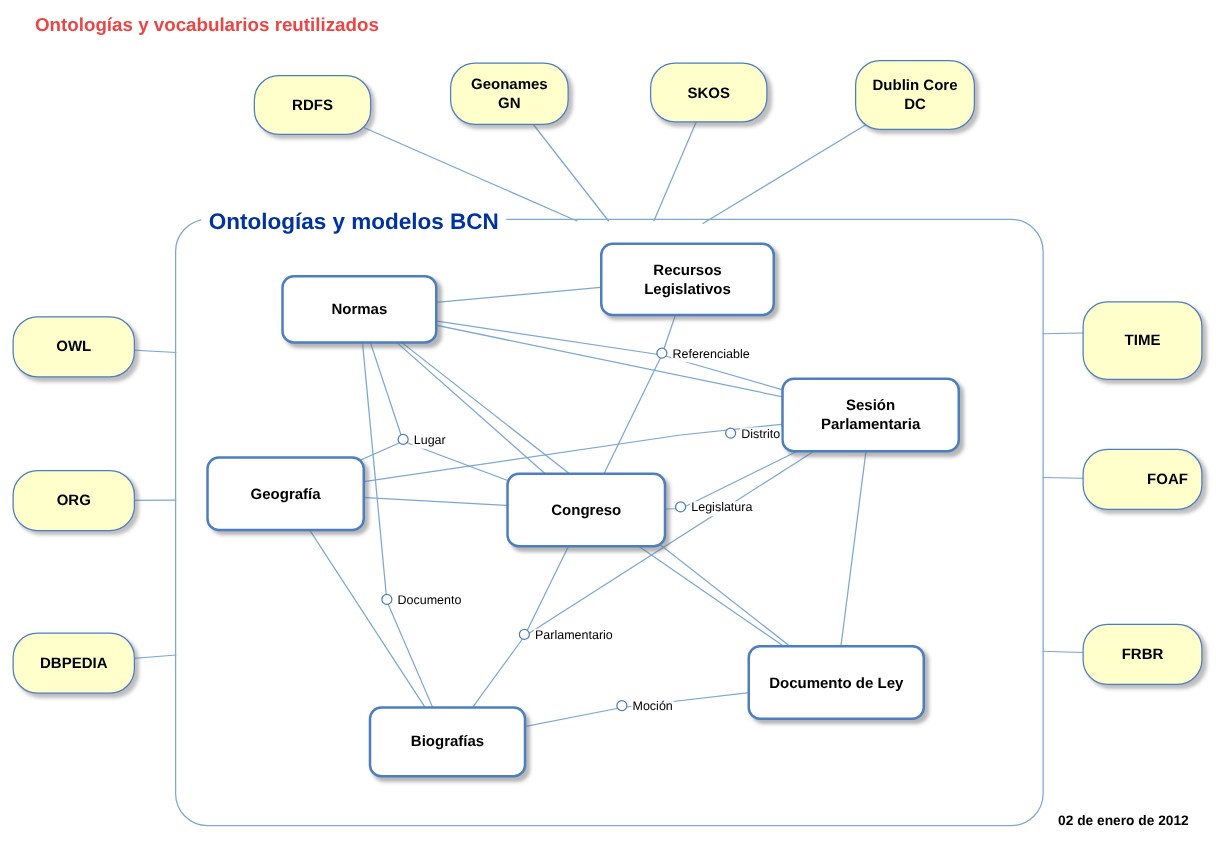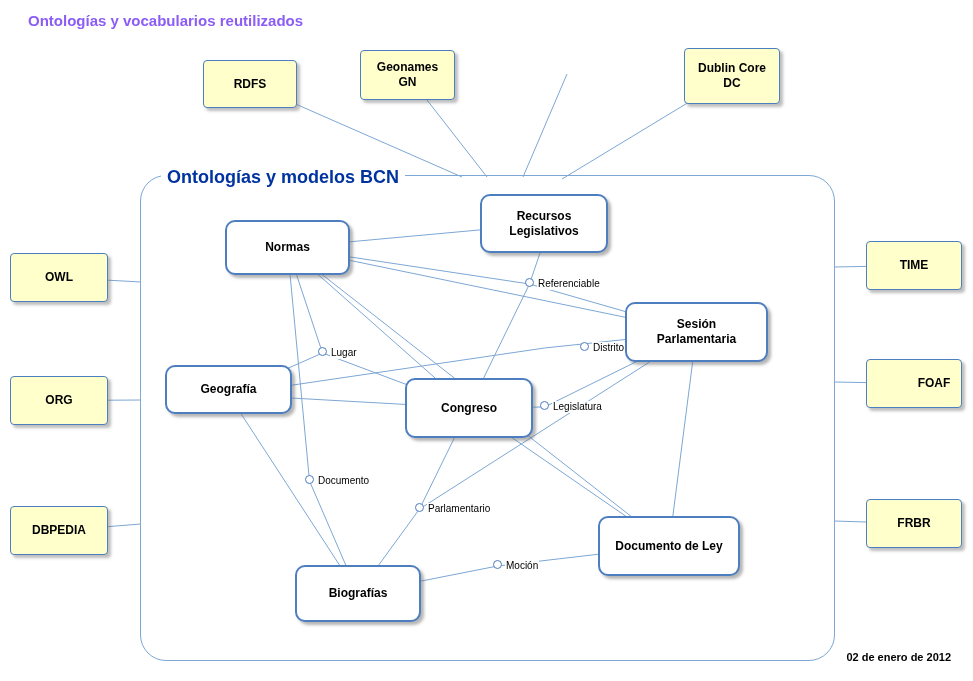--- a/index.html
+++ b/index.html
@@ -3,52 +3,52 @@
 <meta charset="utf-8">
 <style>
   * { margin:0; padding:0; box-sizing:border-box; }
   html,body { background:#ffffff; }
   body { font-family:"Liberation Sans", sans-serif; }
   #stage { position:relative; width:973px; height:681px; background:#ffffff; overflow:hidden; }
 
   #edges-svg { position:absolute; left:0; top:0; z-index:1; }
 
   .page-title { position:absolute; left:28px; top:12px; font-size:15px; font-weight:bold;
-                color:#8b5cf6; z-index:6; }
+                color:#ef4444; z-index:6; }
 
   .bcn { position:absolute; left:140px; top:175px; width:695px; height:486px;
          border:1.5px solid #7DA7D4; border-radius:26px; z-index:2; }
   .bcn-label { position:absolute; left:20px; top:-9px; background:#ffffff; padding:0 6px;
                font-size:18px; font-weight:bold; color:#0033A0; white-space:nowrap; }
 
   .vbox, .mbox { position:absolute; display:flex; align-items:center; justify-content:center;
                  text-align:center; font-size:12px; font-weight:bold; color:#000;
                  white-space:pre-line; line-height:1.25; z-index:3; }
-  .vbox { background:#FFFFCC; border:1.5px solid #4D7EBF; border-radius:4px;
+  .vbox { background:#FFFFCC; border:1.5px solid #4D7EBF; border-radius:20px;
           box-shadow:3px 3px 3px rgba(110,110,110,0.45); }
   .mbox { background:#FFFFFF; border:2px solid #4D7EBF; border-radius:10px;
           box-shadow:3px 3px 3px rgba(110,110,110,0.5); }
 
   
   .n-rdfs      { left:203px; top:60px;  width:94px; height:48px; }
   .n-geonames  { left:360px; top:50px;  width:95px; height:50px; }
   .n-skos      { left:520px; top:50px;  width:94px; height:48px; }
   .n-dublincore{ left:684px; top:48px;  width:96px; height:56px; }
   .n-owl       { left:10px;  top:253px; width:98px; height:49px; }
   .n-org       { left:10px;  top:376px; width:98px; height:49px; }
   .n-dbpedia   { left:10px;  top:506px; width:98px; height:49px; }
-  .n-time      { left:866px; top:241px; width:96px; height:49px; }
+  .n-time      { left:866px; top:241px; width:96px; height:63px; }
   .n-foaf      { left:866px; top:359px; width:96px; height:49px;padding-left:40px; }
   .n-frbr      { left:866px; top:499px; width:96px; height:49px; }
 
   
   .n-normas    { left:225px; top:220px; width:125px; height:55px; }
-  .n-recursos  { left:480px; top:194px; width:128px; height:59px; }
+  .n-recursos  { left:480px; top:194px; width:140px; height:59px; }
   .n-sesion    { left:625px; top:302px; width:143px; height:60px; }
-  .n-geografia { left:165px; top:365px; width:127px; height:49px; }
+  .n-geografia { left:165px; top:365px; width:127px; height:60px; }
   .n-congreso  { left:405px; top:378px; width:128px; height:60px; }
   .n-proyecto  { left:598px; top:516px; width:142px; height:60px; }
   .n-biografias{ left:295px; top:565px; width:126px; height:57px; }
 
   
   .rel { position:absolute; display:flex; align-items:flex-start; z-index:4; }
   .rel-dot { width:9px; height:9px; border-radius:50%; background:#ffffff;
              border:1.5px solid #4D7EBF; flex:none; }
   .rel-label { font-size:10px; line-height:12px; color:#000; margin-left:3px;
                background:rgba(255,255,255,0.9); padding:0 1px; white-space:nowrap; }
@@ -133,20 +133,21 @@
   <i class="anchor a-left1"></i>
   <i class="anchor a-left2"></i>
   <i class="anchor a-left3"></i>
   <i class="anchor a-right1"></i>
   <i class="anchor a-right2"></i>
   <i class="anchor a-right3"></i>
 
   <div class="vbox n-rdfs">RDFS</div>
   <div class="vbox n-geonames">Geonames
 GN</div>
+  <div class="vbox n-skos">SKOS</div>
   <div class="vbox n-dublincore">Dublin Core
 DC</div>
   <div class="vbox n-owl">OWL</div>
   <div class="vbox n-org">ORG</div>
   <div class="vbox n-dbpedia">DBPEDIA</div>
   <div class="vbox n-time">TIME</div>
   <div class="vbox n-foaf">FOAF</div>
   <div class="vbox n-frbr">FRBR</div>
 
   <div class="mbox n-normas">Normas</div>

